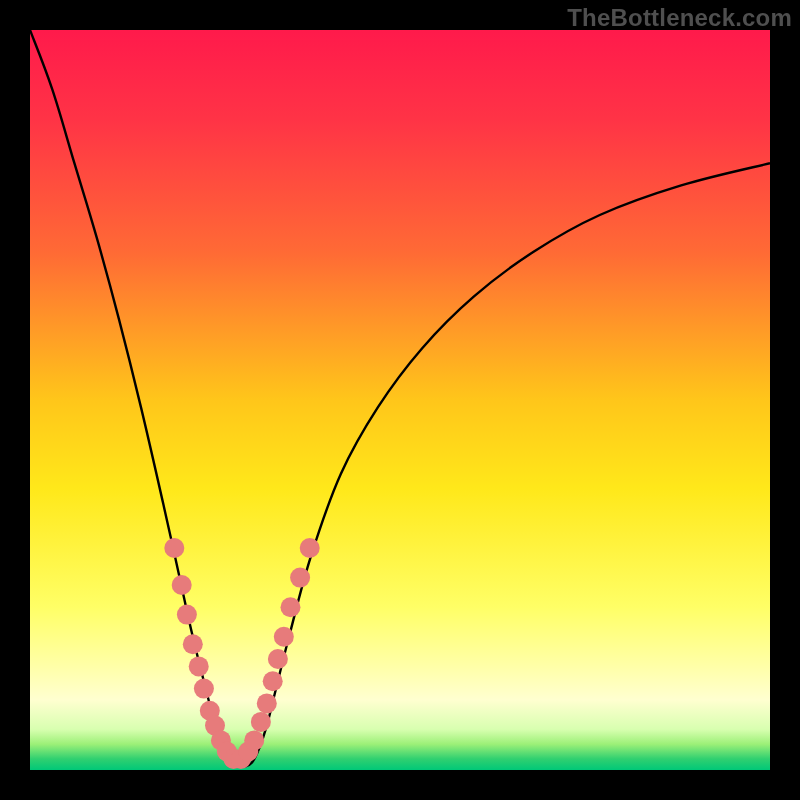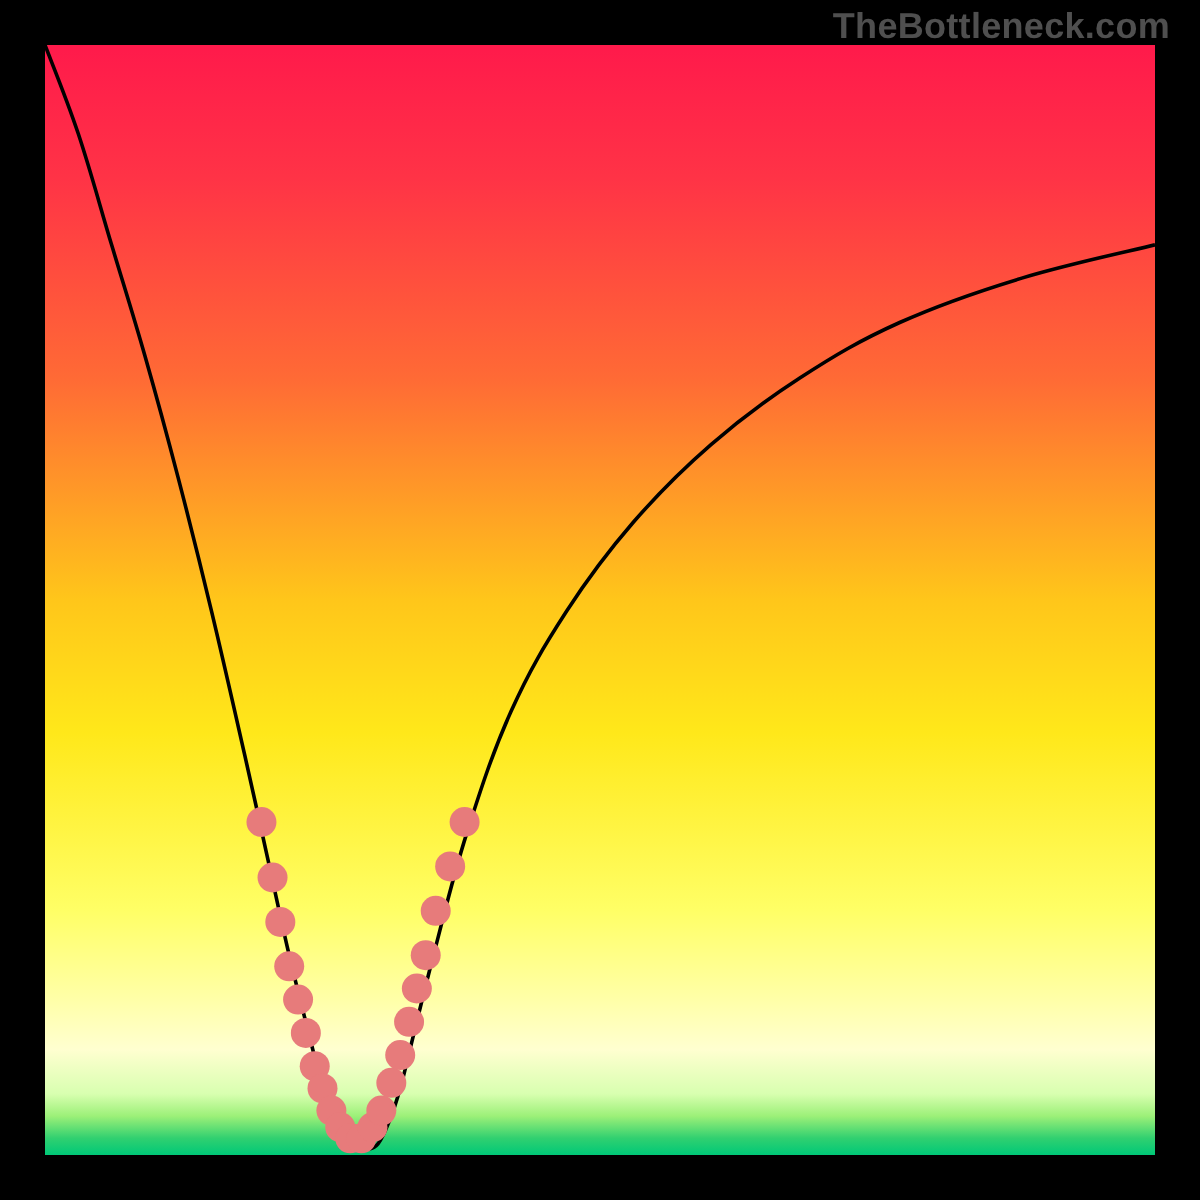--- a/index.html
+++ b/index.html
@@ -20,21 +20,21 @@
     position: absolute;
     left: 30px;
     top: 30px;
     width: 740px;
     height: 740px;
     overflow: hidden;
   }
   .watermark {
     position: absolute;
     top: 4px;
-    right: 20px;
+    right: 8px;
     color: #4f4f4f;
     font-size: 24px;
     font-weight: 600;
     letter-spacing: 0.2px;
     z-index: 50;
     user-select: none;
   }
   svg { display: block; }
 </style>
 </head>

